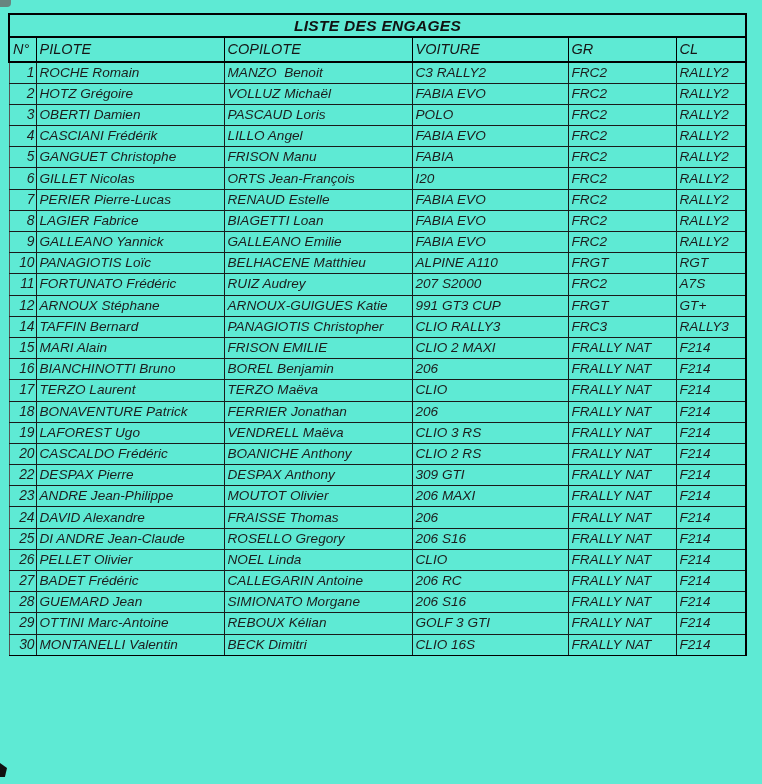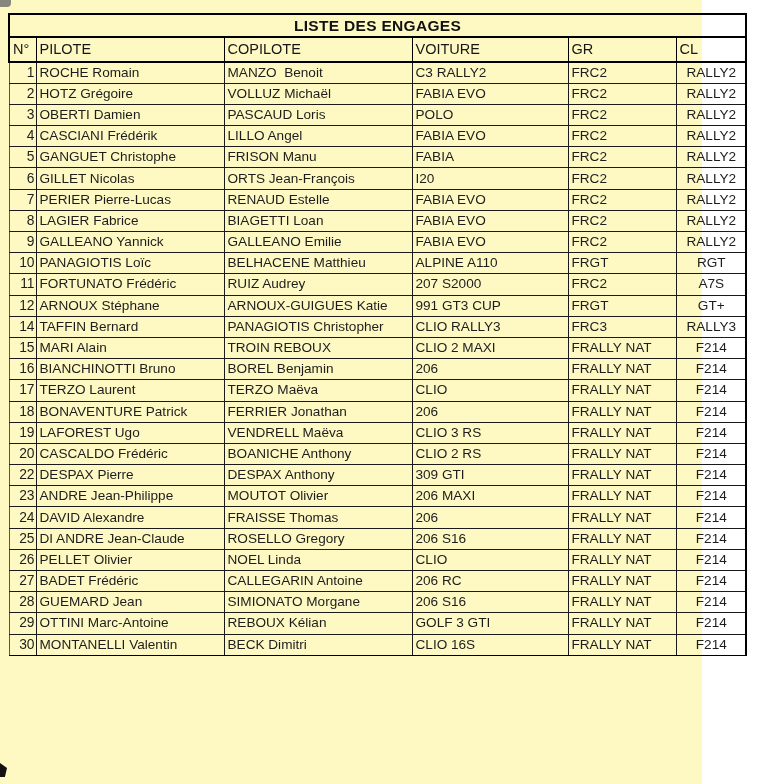--- a/index.html
+++ b/index.html
@@ -7,23 +7,24 @@
     padding: 0;
     background: #ffffff;
     width: 762px;
     height: 784px;
     overflow: hidden;
     position: relative;
     font-family: "Liberation Sans", "DejaVu Sans", sans-serif;
   }
   .page {
     position: relative;
-    width: 702px;
+    width: 762px;
     height: 784px;
-    background: #fef9c3;
+    background: #5eead4;
+    font-style: italic;
   }
   table.engages {
     position: absolute;
     left: 8px;
     top: 13px;
     width: 737px;
     border-collapse: collapse;
     table-layout: fixed;
     color: #1b1b1b;
   }
@@ -61,21 +62,21 @@
     padding: 1px 2px 2px 3px;
     height: 21.2px;
     color: #1d1d1d;
   }
   td.cell.num {
     text-align: right;
     padding-right: 1px;
     font-size: 13.8px;
   }
   tbody tr td:first-child { border-left: 1px solid #555; }
-  tbody tr td:last-child  { border-right: 2px solid #000; text-align: center; }
+  tbody tr td:last-child  { border-right: 2px solid #000; }
   tbody tr:last-child td  { border-bottom: 1.5px solid #000; }
   
   .artifact-top-left {
     position: absolute;
     left: 0; top: 0;
     width: 11px; height: 7px;
     background: #6a6a6a;
     border-radius: 0 0 4px 0;
     opacity: 0.8;
   }
@@ -217,21 +218,21 @@
           <td class="cell num">14</td>
           <td class="cell">TAFFIN Bernard</td>
           <td class="cell">PANAGIOTIS Christopher</td>
           <td class="cell">CLIO RALLY3</td>
           <td class="cell">FRC3</td>
           <td class="cell">RALLY3</td>
         </tr>
         <tr>
           <td class="cell num">15</td>
           <td class="cell">MARI Alain</td>
-          <td class="cell">TROIN REBOUX</td>
+          <td class="cell">FRISON EMILIE</td>
           <td class="cell">CLIO 2 MAXI</td>
           <td class="cell">FRALLY NAT</td>
           <td class="cell">F214</td>
         </tr>
         <tr>
           <td class="cell num">16</td>
           <td class="cell">BIANCHINOTTI Bruno</td>
           <td class="cell">BOREL Benjamin</td>
           <td class="cell">206</td>
           <td class="cell">FRALLY NAT</td>

